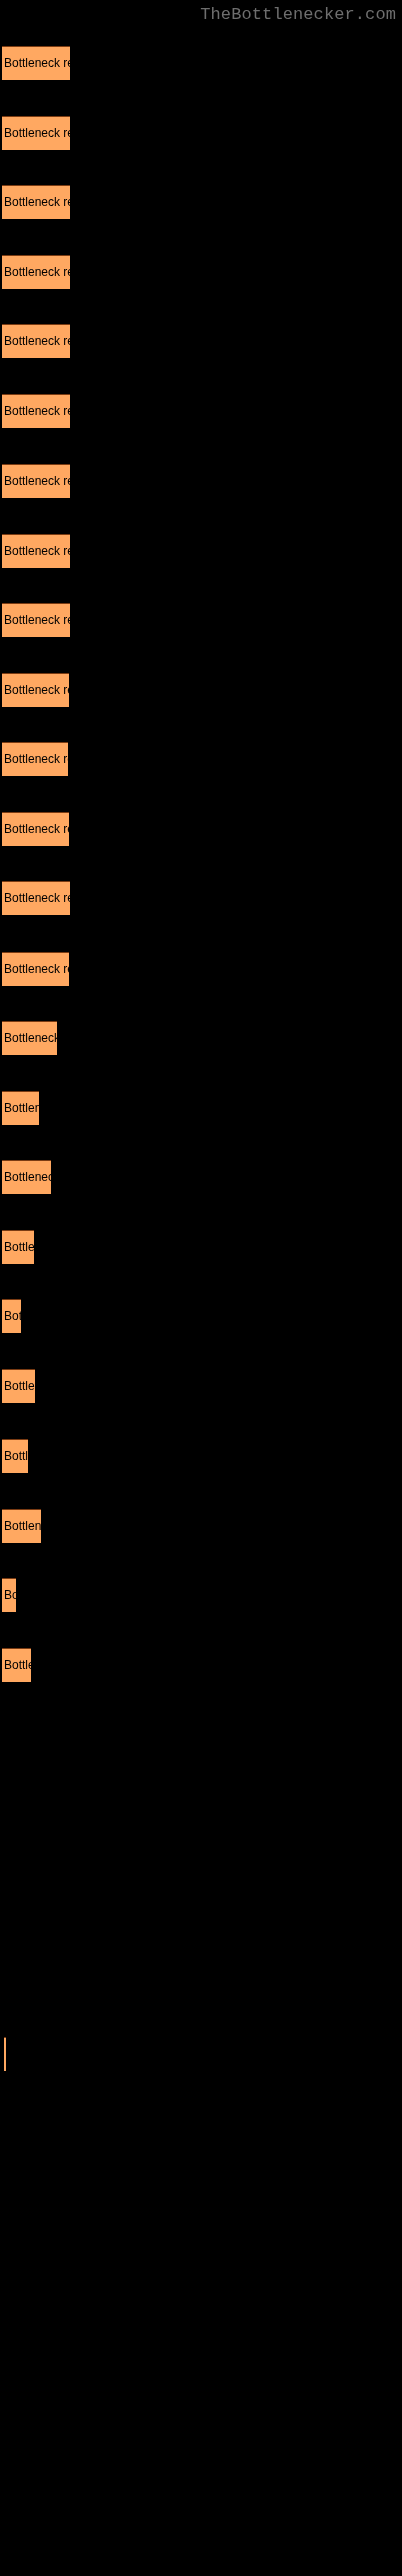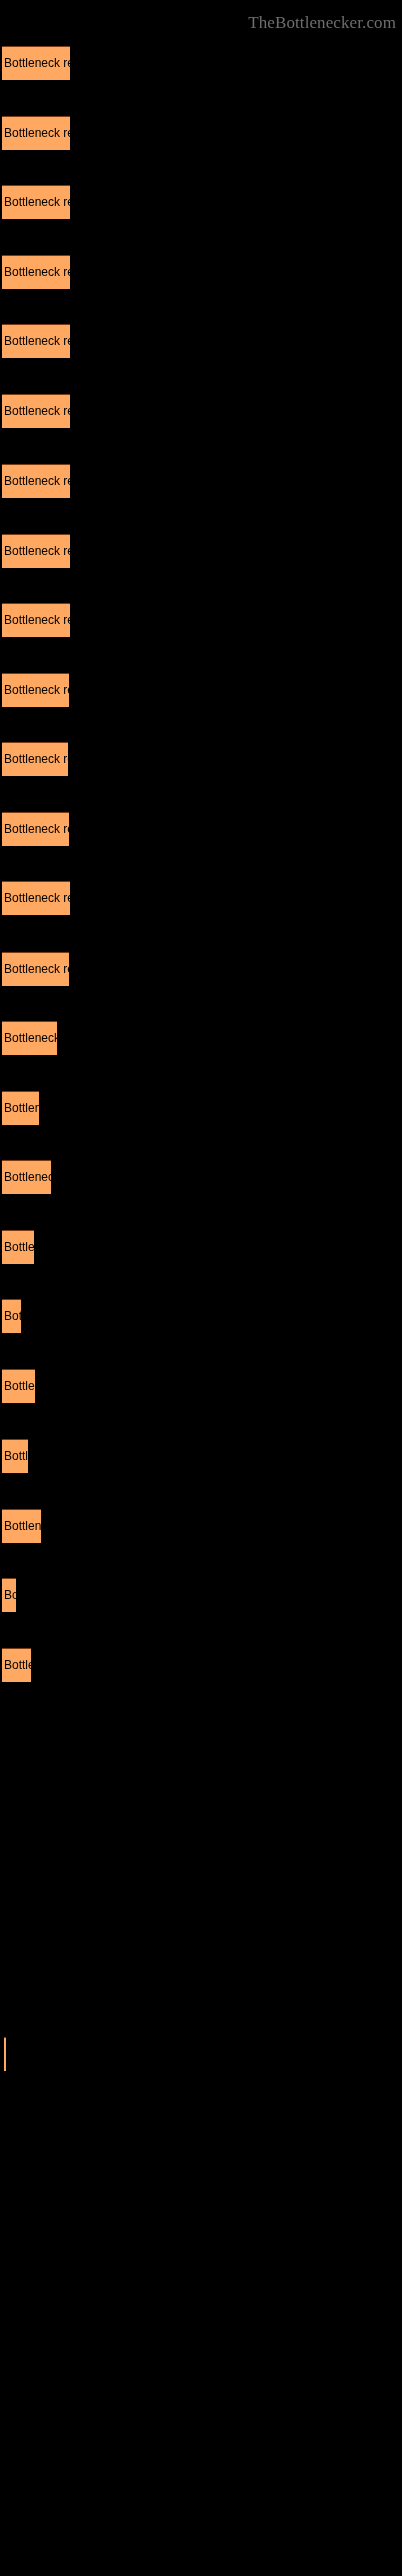--- a/index.html
+++ b/index.html
@@ -20,29 +20,29 @@
   #chart-root {
     position: relative;
     width: 403px;
     height: 2576px;
     background: #000000;
   }
 
   
   .site-header {
     position: absolute;
-    top: 12px;
+    top: 4px;
     left: 0px;
     width: 396px;
     text-align: right;
     font-size: 17px;
     line-height: 21px;
     color: #6e6e6e;
     letter-spacing: 0.1px;
-    font-family: Liberation Serif, serif;
+    font-family: Liberation Mono, monospace;
     white-space: nowrap;
   }
 
   
   .plot-area {
     position: absolute;
     left: 0px;
     top: 0px;
     width: 403px;
     height: 2576px;

